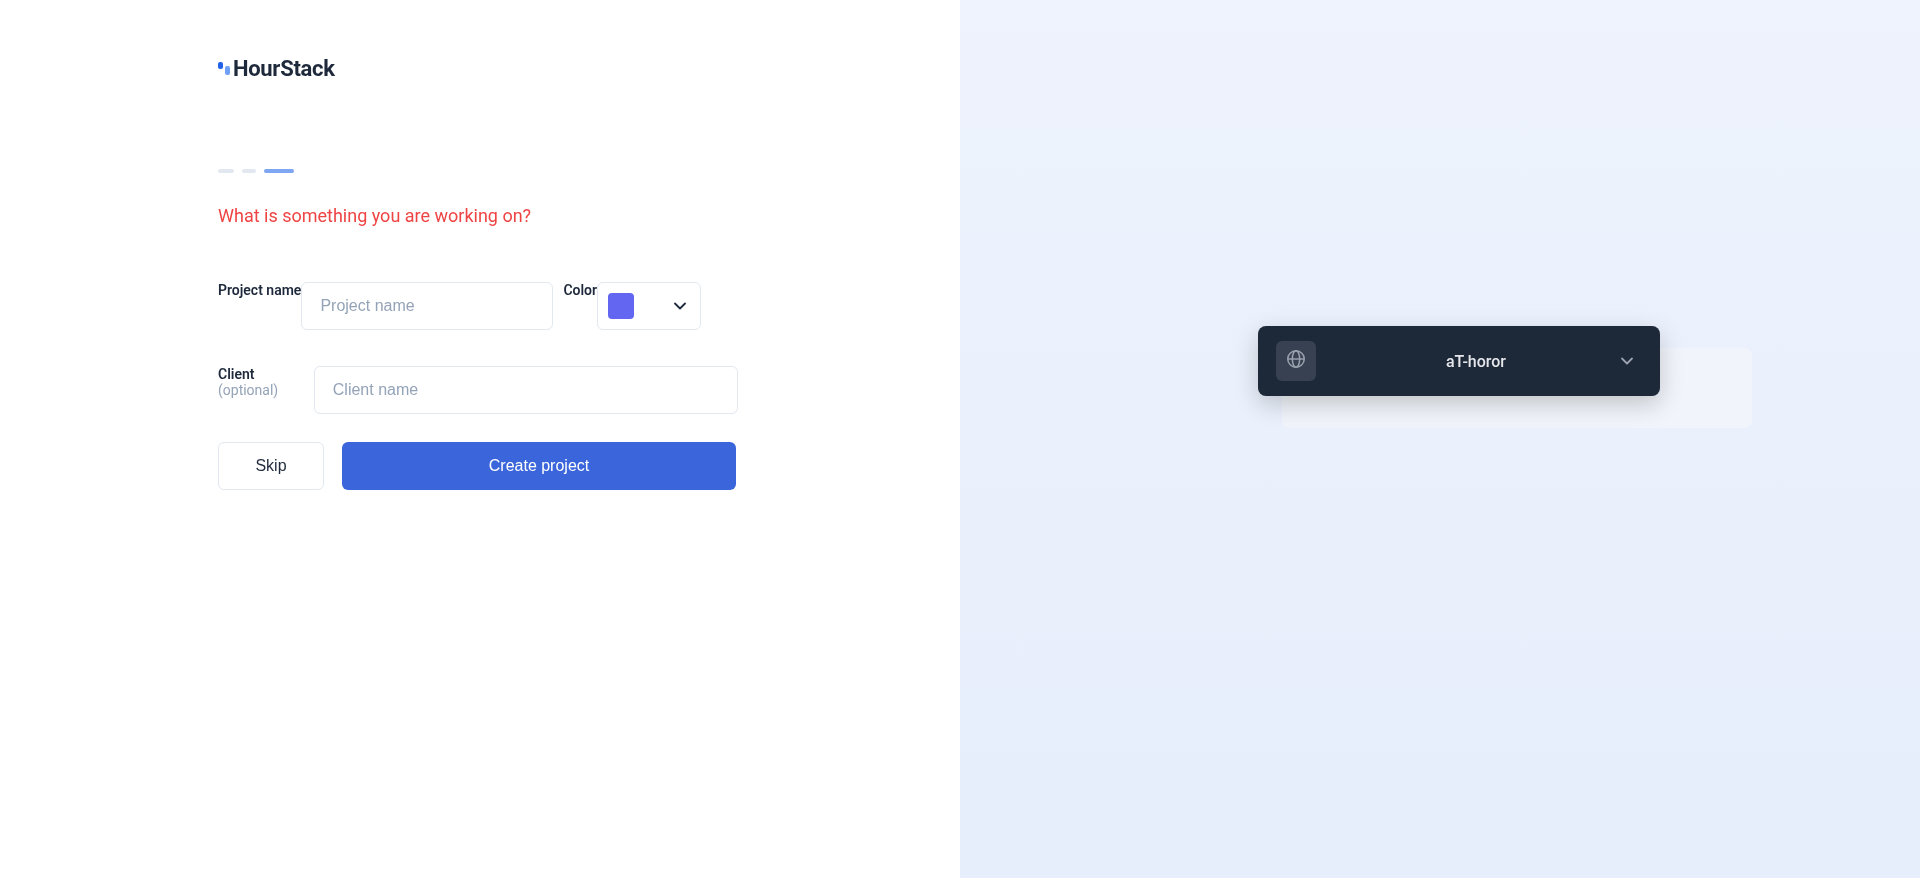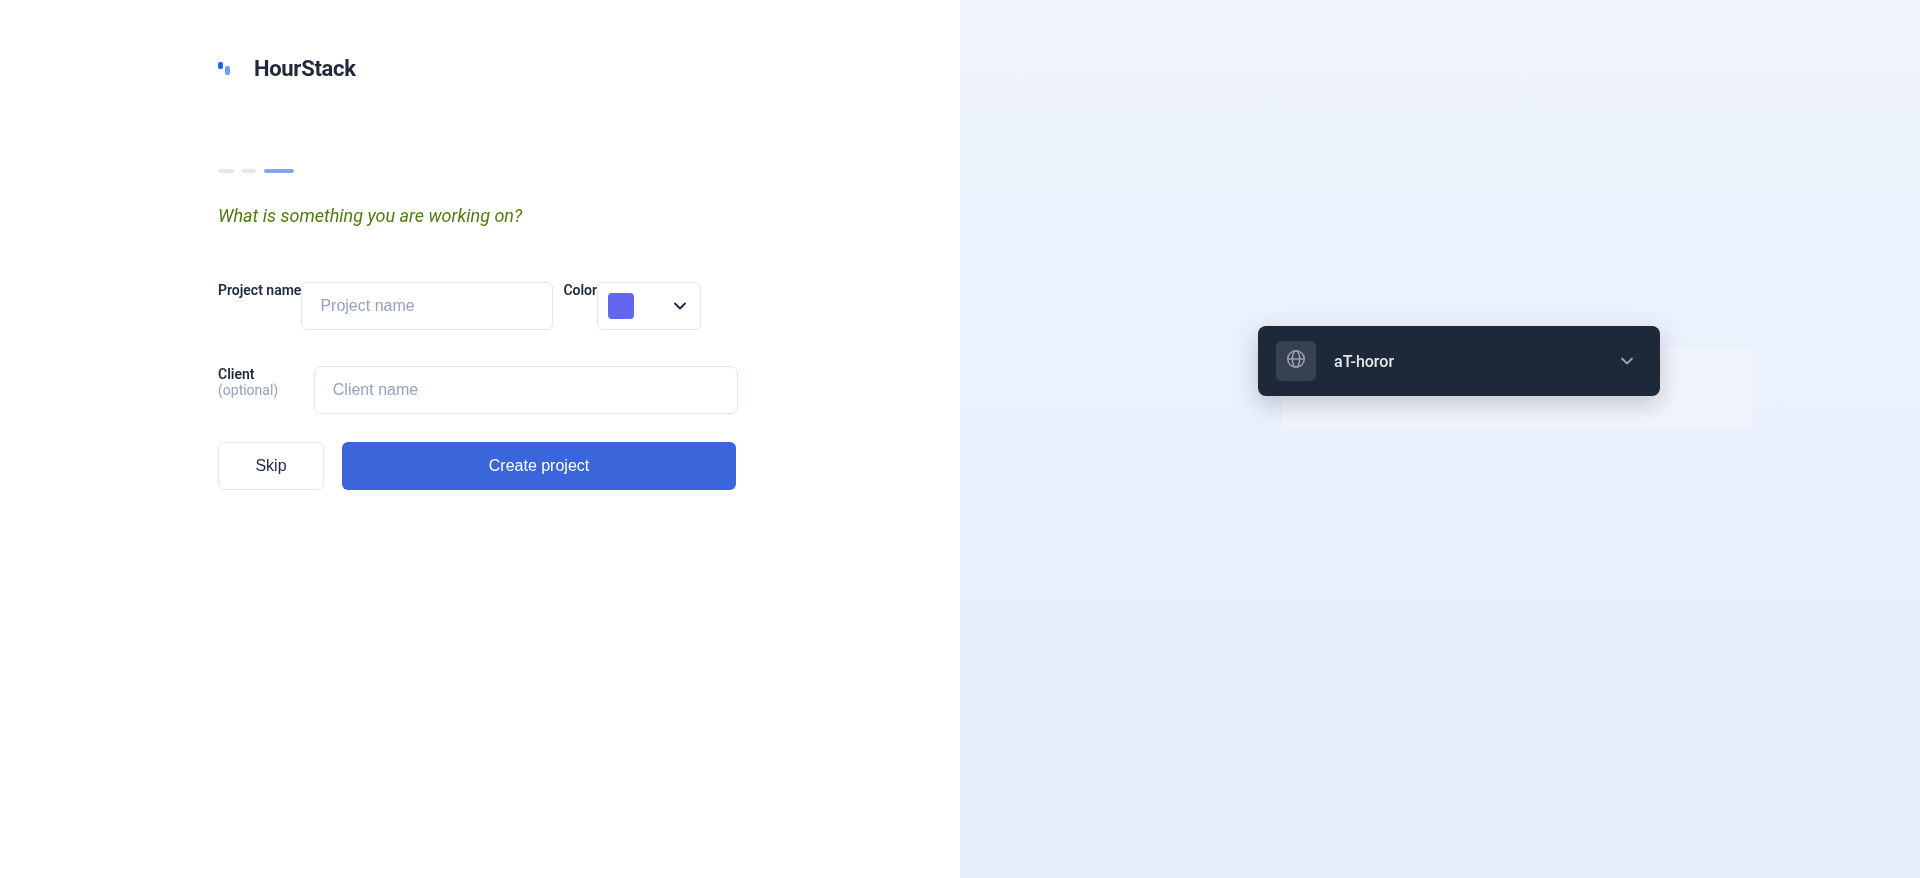--- a/index.html
+++ b/index.html
@@ -27,21 +27,21 @@
 
     .content-wrapper {
       margin-left: 218px;
       max-width: 520px;
     }
 
     
     .logo {
       display: flex;
       align-items: center;
-      gap: 22px;
+      gap: 1px;
       margin-bottom: 88px;
     }
 
     .logo-icon {
       width: 14px;
       height: 18px;
       display: flex;
       align-items: center;
       justify-content: center;
     }
@@ -86,23 +86,22 @@
       font-size: 44px;
       font-weight: 700;
       color: #0f172a;
       line-height: 1.18;
       letter-spacing: -0.5px;
       margin-bottom: 24px;
     }
 
     .subheading {
       font-size: 18px;
-      color: #4d7c0f;
+      color: #ef4444;
       margin-bottom: 56px;
-      font-style: italic;
     }
 
     
     .form-row {
       display: flex;
       gap: 10px;
       margin-bottom: 36px;
     }
 
     .form-group {
@@ -221,20 +220,21 @@
       left: 298px;
       width: 402px;
       height: 70px;
       background: #1d2838;
       border-radius: 8px;
       display: flex;
       align-items: center;
       padding: 0 24px 0 18px;
       box-shadow: 0 8px 24px rgba(0, 0, 0, 0.2);
       z-index: 2;
+      text-align: center;
     }
 
     .preview-icon-box {
       width: 40px;
       height: 40px;
       background: #374151;
       border-radius: 6px;
       display: flex;
       align-items: center;
       justify-content: center;

